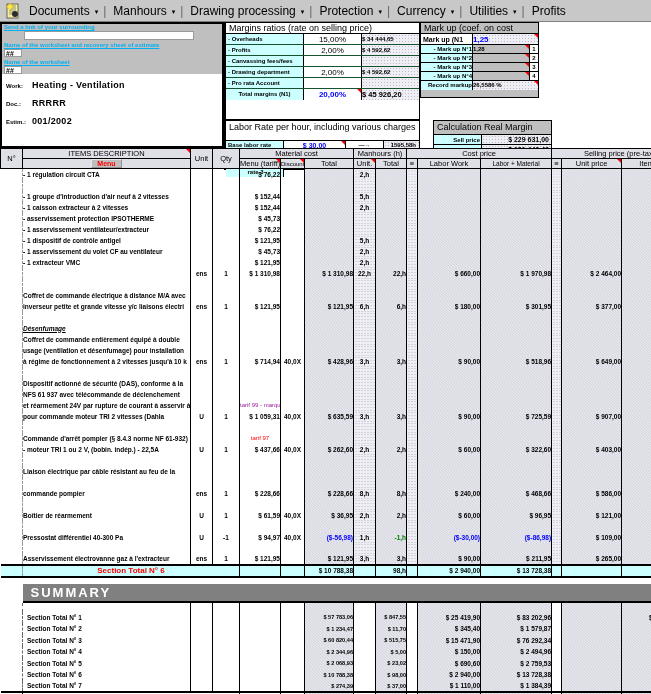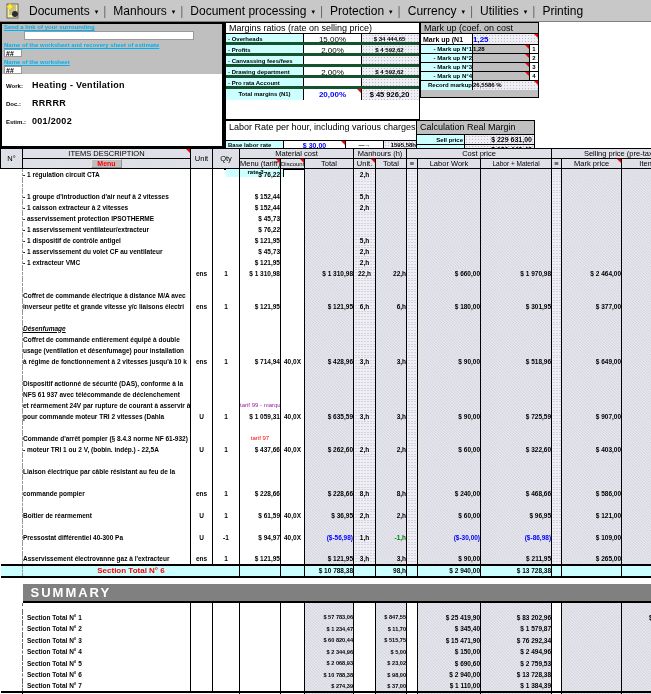--- a/index.html
+++ b/index.html
@@ -79,30 +79,30 @@
   .inforow { display:flex; align-items:baseline; margin-bottom:8px; font-size:8px; }
   .inforow .lab { width:26px; font-weight:bold; font-size:6px; }
   .inforow .val { font-weight:bold; font-size:9px; letter-spacing:.3px; }
 
   
   #margins {
     position:absolute; left:224px; top:0; width:196px; height:98px;
     border:1px solid #000; border-left:2px solid #000; background:#fff;
   }
   .blkhdr { font-size:9px; padding:0 0 0 3px; height:11px; line-height:11px; border-bottom:1px solid #000;}
-  .mrow { display:flex; height:11px; line-height:11px; border-bottom:3px solid #14532d; }
+  .mrow { display:flex; height:11px; line-height:11px; border-bottom:1px solid #14532d; }
   .mrow .nm {
     width:78px; background:#ccffff; border-right:1px solid #000;
     font-weight:bold; font-size:6px; padding-left:2px; overflow:hidden; white-space:nowrap;
   }
   .mrow .pct {
     width:58px; border-right:1px solid #000; text-align:center; font-size:8px;
     background:#fff;
   }
-  .mrow .amt { flex:1; text-align:center; padding-right:2px; font-size:6px; font-weight:bold; }
+  .mrow .amt { flex:1; text-align:left; padding-right:2px; font-size:6px; font-weight:bold; }
   .mrow.total .nm { text-align:center; padding:0; }
   .mrow.total .pct { color:#0000ff; font-weight:bold; position:relative; }
   .mrow.total .amt { font-size:7.5px; font-weight:bold;}
   .redtri { position:absolute; right:0; top:0; width:0;height:0;
             border-top:4px solid #ff0000; border-left:4px solid transparent; }
 
   
   #labor {
     position:absolute; left:224px; top:98px; width:196px; height:50px;
     border:1px solid #000; border-left:2px solid #000; background:#fff;
@@ -128,21 +128,21 @@
               font-size:6px; font-weight:bold; padding-left:2px; text-align:right;}
   .krow .v { flex:1; text-align:left; font-weight:bold; font-size:6px; position:relative;}
   .krow .sq { width:9px; border-left:1px solid #000; background:#fff; text-align:center;
               font-size:6px; font-weight:bold;}
   .krow.hl .nm { background:#ffffff; font-size:7px; text-align:left;}
   .krow.hl .v { color:#0000ff; font-size:8px; }
   .krow.hl { height:11px; line-height:11px;}
 
   
   #calcmargin {
-    position:absolute; left:416px; top:98px; width:119px; height:50px;
+    position:absolute; left:433px; top:98px; width:119px; height:50px;
     border:1px solid #000; background:#bfbfbf;
   }
   #calcmargin .blkhdr { background:#bfbfbf; border-bottom:none; font-size:9px; height:13px; line-height:13px;}
   .crow { display:flex; height:10px; line-height:10px; border-top:1px solid #000; }
   .crow .nm { width:48px; background:#ccffff; border-right:1px solid #000;
               font-size:6px; font-weight:bold; text-align:right; padding-right:1px;}
   .crow .v  { flex:1; text-align:right; padding-right:2px; font-size:7px; font-weight:bold;}
   .crow .v.blue { color:#0000ff; }
 
   
@@ -214,41 +214,41 @@
     <span>Documents</span>
     <span class="caret">▾</span>
   </span>
   <span class="menu-sep">|</span>
   <span class="menu-item">
     <span>Manhours</span>
     <span class="caret">▾</span>
   </span>
   <span class="menu-sep">|</span>
   <span class="menu-item">
-    <span>Document processing</span>
+    <span>Drawing processing</span>
     <span class="caret">▾</span>
   </span>
   <span class="menu-sep">|</span>
   <span class="menu-item">
     <span>Protection</span>
     <span class="caret">▾</span>
   </span>
   <span class="menu-sep">|</span>
   <span class="menu-item">
     <span>Currency</span>
     <span class="caret">▾</span>
   </span>
   <span class="menu-sep">|</span>
   <span class="menu-item">
     <span>Utilities</span>
     <span class="caret">▾</span>
   </span>
   <span class="menu-sep">|</span>
   <span class="menu-item">
-    <span>Printing</span>
+    <span>Profits</span>
   </span>
 </div>
 
 <div id="sheet">
 
   <div id="infoblock">
     <div class="grayband">
       <a class="lnk">Send a link of your surrounding</a>
       <div class="whitefield"></div>
       <a class="lnk" style="margin-top:11px;">Name of the worksheet and recovery sheet of estimate</a>
@@ -479,21 +479,21 @@
         <td class="hatch">Total</td>
         <td class="hatch">
           <span>≡</span>
         </td>
         <td class="hatch">Labor Work</td>
         <td class="hatch" style="font-size:6.5px">Labor + Material</td>
         <td class="hatch">
           <span>≡</span>
         </td>
         <td class="hatch hdr-cell">
-          <span>Mark price</span>
+          <span>Unit price</span>
           <span class="redtri"></span>
         </td>
         <td class="hatch">Item cost</td>
       </tr>
 
       </tbody>
         <tbody id="rowbody">
           <tr class="it">
             <td class="vb dash-r"></td>
             <td class="desc vb">- 1 régulation circuit CTA</td>

